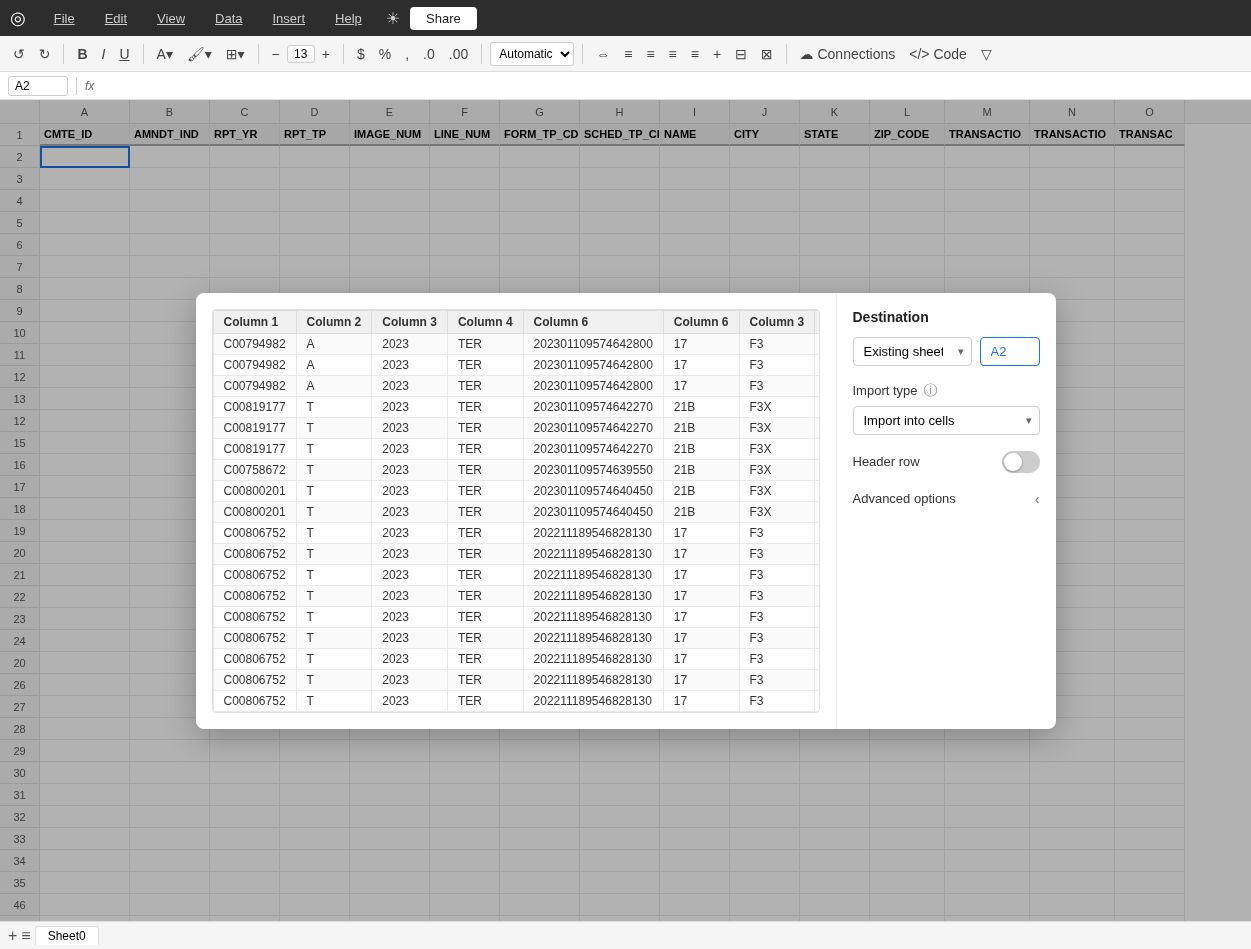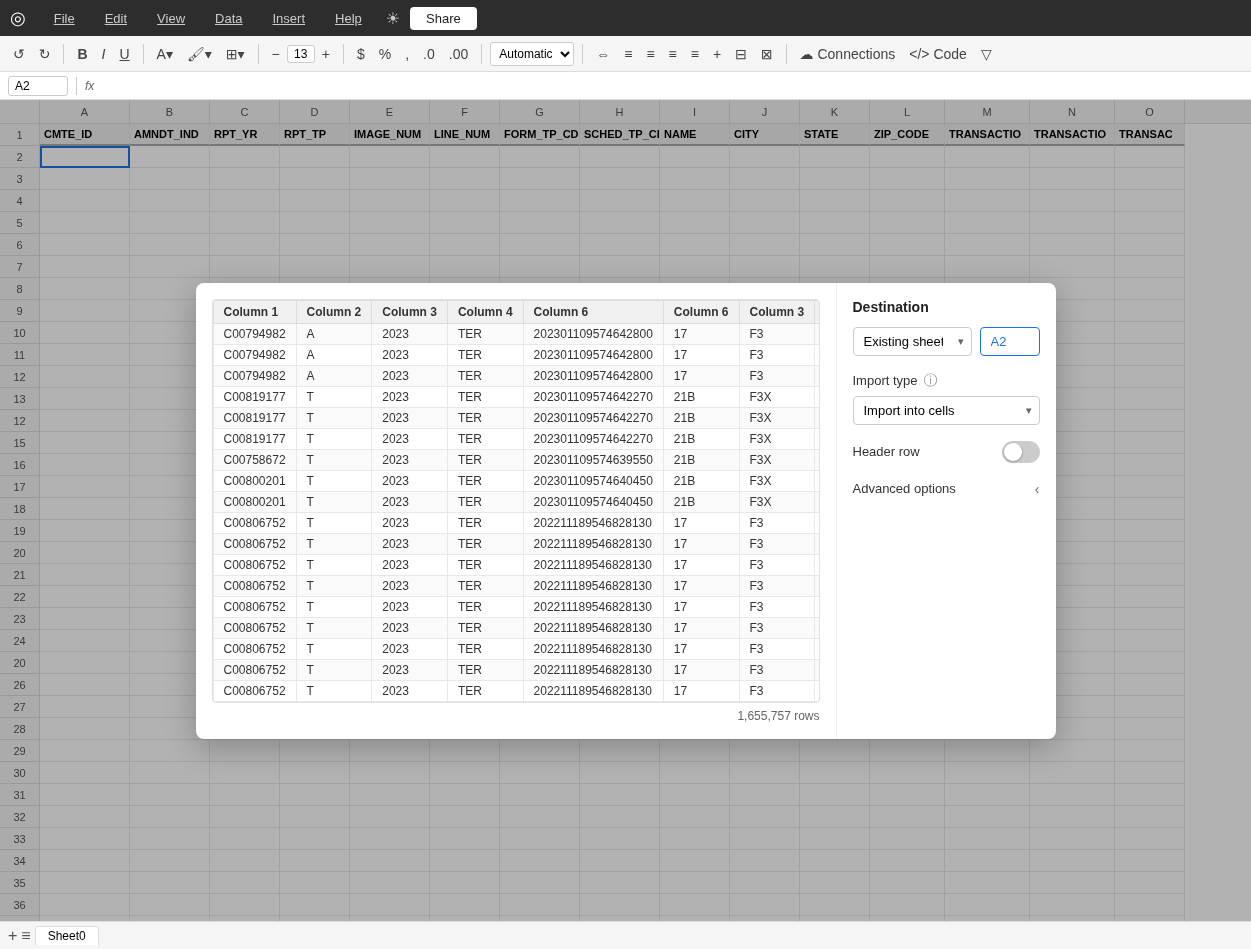--- a/index.html
+++ b/index.html
@@ -224,21 +224,21 @@
           <div class="row-num">26</div>
           <div class="row-num">27</div>
           <div class="row-num">28</div>
           <div class="row-num">29</div>
           <div class="row-num">30</div>
           <div class="row-num">31</div>
           <div class="row-num">32</div>
           <div class="row-num">33</div>
           <div class="row-num">34</div>
           <div class="row-num">35</div>
-          <div class="row-num">36</div>
+          <div class="row-num">46</div>
           <div class="row-num">37</div>
         </div>
       <div class="grid-content">
 
         <div class="grid-row">
           <div class="grid-cell header-cell" style="width:90px">CMTE_ID</div>
           <div class="grid-cell header-cell" style="width:80px">AMNDT_IND</div>
           <div class="grid-cell header-cell" style="width:70px">RPT_YR</div>
           <div class="grid-cell header-cell" style="width:70px">RPT_TP</div>
           <div class="grid-cell header-cell" style="width:80px">IMAGE_NUM</div>
@@ -1071,21 +1071,20 @@
                     <td>2023</td>
                     <td>TER</td>
                     <td>202211189546828130</td>
                     <td>17</td>
                     <td>F3</td>
                     <td>SB</td>
                   </tr>
                 </tbody>
             </table>
           </div>
-          <div class="row-count">1,655,757 rows</div>
         </div>
 
         <div class="settings-pane">
           <div>
             <div class="settings-section-title">Destination</div>
             <div style="display:flex;gap:8px;align-items:center;">
               <div class="settings-select-wrapper" style="flex:1;">
                 <select class="settings-select">
                   <option>Existing sheet</option>
                   <option>New sheet</option>

